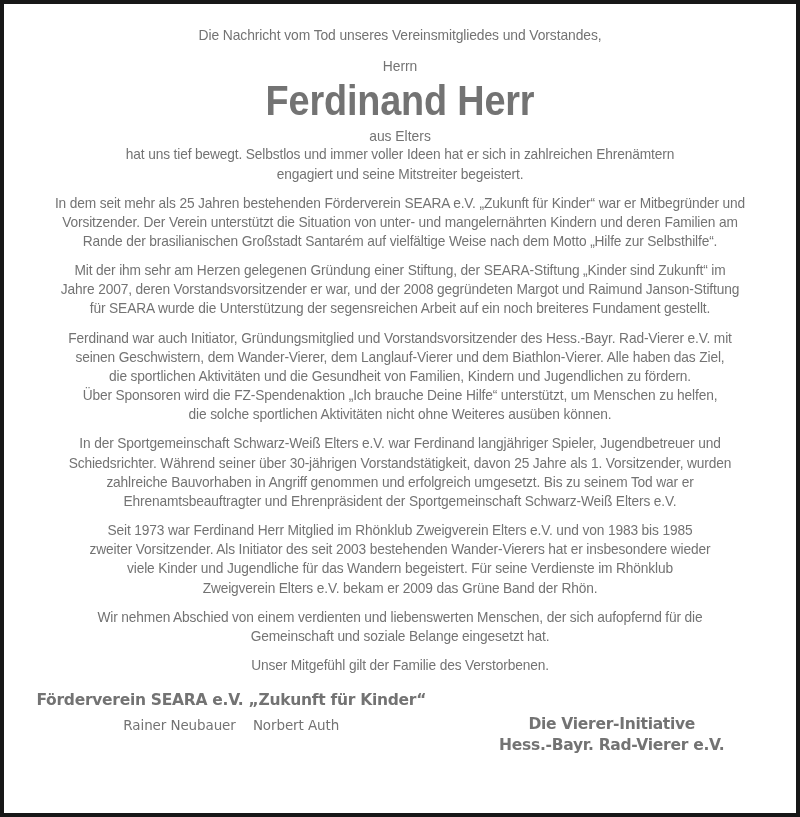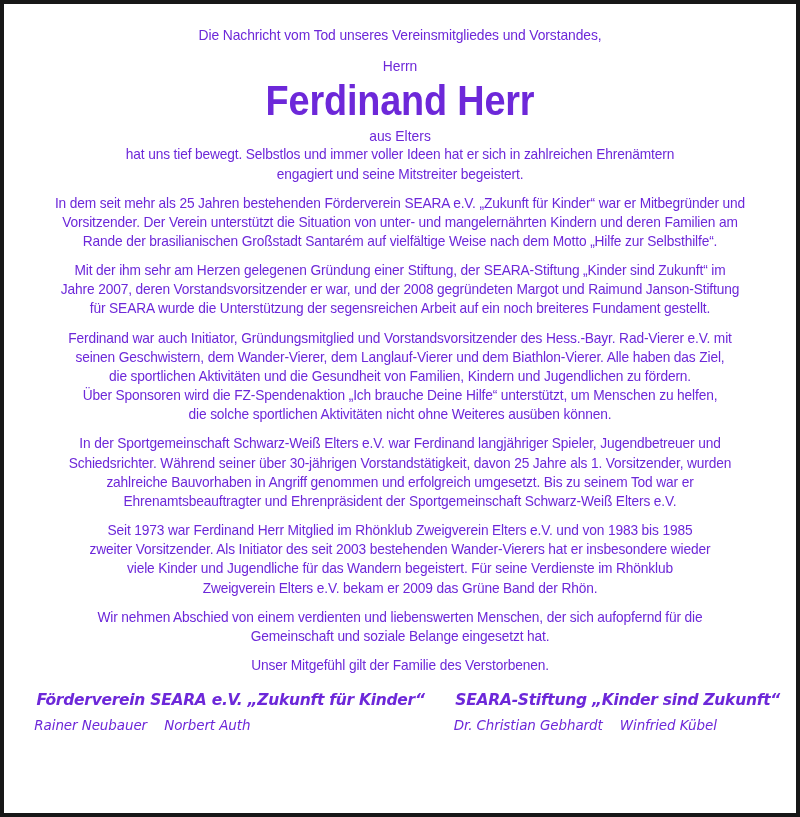--- a/index.html
+++ b/index.html
@@ -11,21 +11,21 @@
 
   #notice-frame {
     position: relative;
     width: 800px;
     height: 817px;
     box-sizing: border-box;
     background: #ffffff;
     border: 4px solid #171717;
     overflow: hidden;
     font-family: "Liberation Sans", "DejaVu Sans", sans-serif;
-    color: #6d28d9;
+    color: #737373;
     -webkit-font-smoothing: antialiased;
   }
 
   .inner {
     box-sizing: border-box;
     width: 100%;
     height: 100%;
     padding: 14px 16px 10px 16px;
     display: flex;
     flex-direction: column;
@@ -99,24 +99,23 @@
   
   .signatures {
     margin-top: 13px;
     display: grid;
     grid-template-columns: 1fr 1fr;
     row-gap: 0;
     column-gap: 0;
   }
 
   .sig-cell {
-    text-align: left;
+    text-align: center;
     padding: 0 4px 0 4px;
     font-family: "DejaVu Serif", "Liberation Serif", serif;
-    font-style: italic;
   }
 
   .sig-cell.row-1 { padding-top: 2px; padding-bottom: 0; }
   .sig-cell.row-2 { padding-top: 26px; }
 
   .org-name {
     font-family: "DejaVu Sans", "Liberation Sans", sans-serif;
     font-weight: 700;
     font-size: 16.5px;
     line-height: 1.24;
@@ -202,22 +201,23 @@
         </div>
       </div>
 
     <div class="signatures">
         <div class="sig-cell row-1">
           <div class="org-name">
             <span class="ln">Förderverein SEARA e.V. „Zukunft für Kinder“</span>
           </div>
           <div class="org-people"><span class="person">Rainer Neubauer</span><span class="person">Norbert Auth</span></div>
         </div>
-        <div class="sig-cell row-1">
+        <div class="sig-cell row-2">
           <div class="org-name">
-            <span class="ln">SEARA-Stiftung „Kinder sind Zukunft“</span>
+            <span class="ln">Die Vierer-Initiative</span>
+            <span class="ln">Hess.-Bayr. Rad-Vierer e.V.</span>
           </div>
-          <div class="org-people"><span class="person">Dr. Christian Gebhardt</span><span class="person">Winfried Kübel</span></div>
+          <div class="org-people"></div>
         </div>
       </div>
 
   </div>
 </div>
 
 </body></html>

